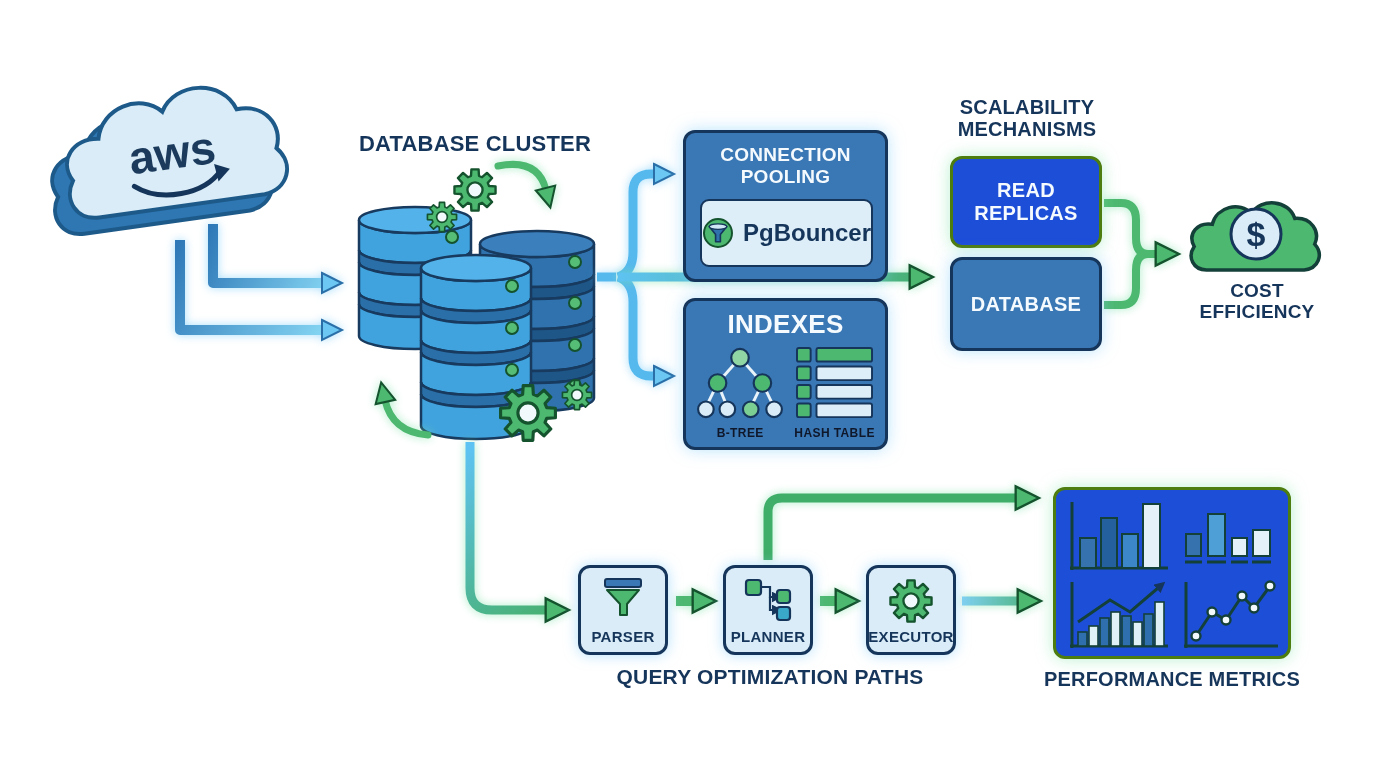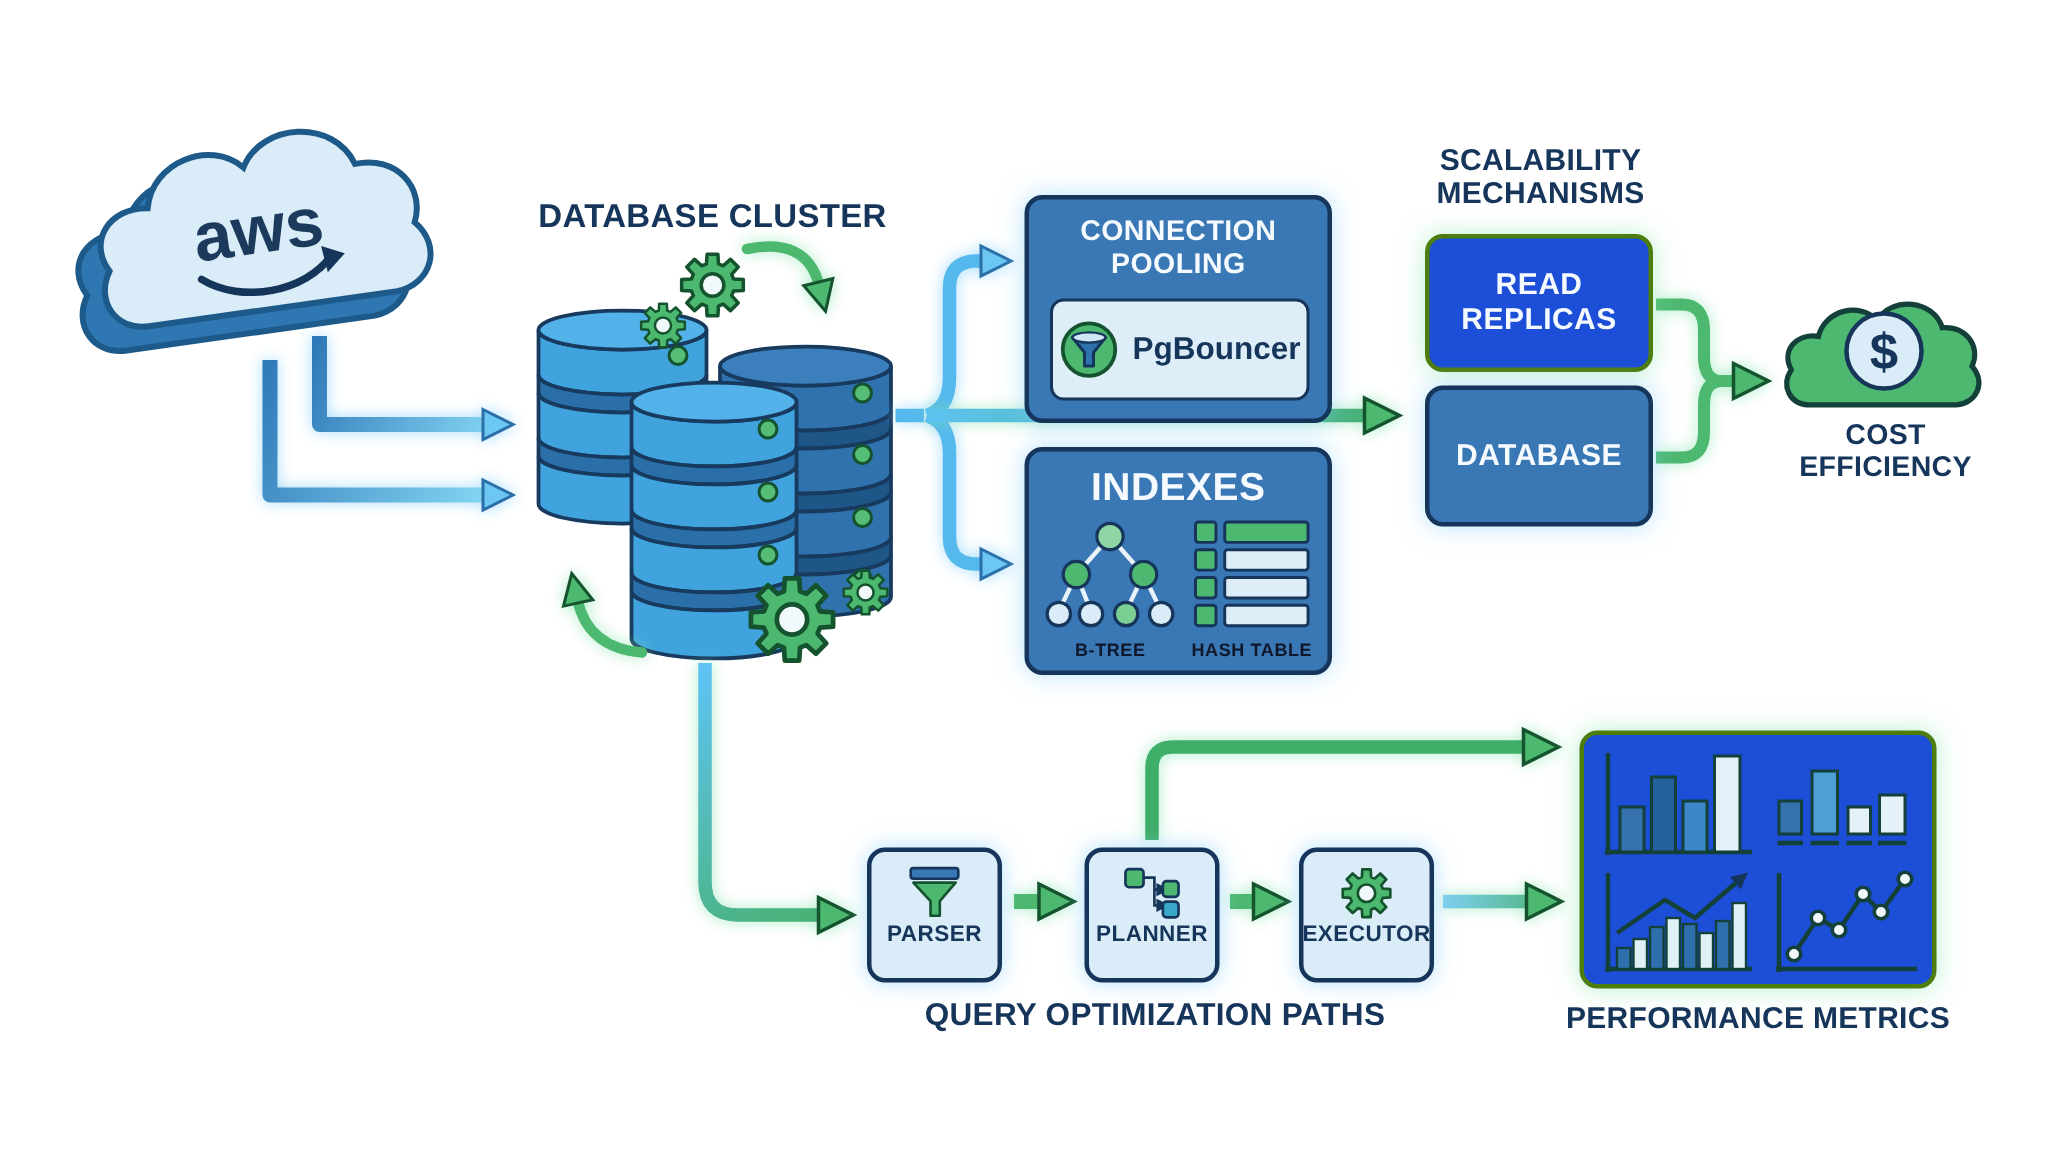--- a/index.html
+++ b/index.html
@@ -10,23 +10,23 @@
   .panel-blue{background:#3a77b5;border:3px solid #16355a;border-radius:12px;
               box-shadow:0 0 16px rgba(130,205,250,.55);}
   .panel-green{background:#1d4ed8;border:3px solid #4d7c0f;border-radius:12px;
               box-shadow:0 0 16px rgba(130,230,170,.55);}
   .panel-light{background:#d9ecf7;border:3px solid #16355a;border-radius:12px;
               box-shadow:0 0 14px rgba(130,205,250,.6);}
   .title-navy{color:#16355a;font-weight:800;text-align:center;line-height:1.12;letter-spacing:.2px;}
   .title-white{color:#f4fafd;font-weight:700;text-align:center;line-height:1.15;letter-spacing:.3px;}
   .inner-chip{background:#ddeef8;border:2.5px solid #16355a;border-radius:9px;
               display:flex;align-items:center;justify-content:center;gap:9px;}
-  .chip-text{color:#16355a;font-size:21px;font-weight:600;}
+  .chip-text{color:#16355a;font-size:24px;font-weight:600;}
   .stage-box{display:flex;flex-direction:column;align-items:center;justify-content:space-between;
-             padding:9px 4px 21px 4px;}
+             padding:9px 4px 7px 4px;}
   .stage-label{color:#16355a;font-size:15px;font-weight:700;letter-spacing:.3px;}
   .idx-col{display:flex;flex-direction:column;align-items:center;gap:4px;}
   .idx-label{color:#0f172a;font-size:12px;font-weight:700;letter-spacing:.4px;}
   .glow-b{filter:drop-shadow(0 0 5px rgba(120,205,250,.65));}
   .glow-g{filter:drop-shadow(0 0 5px rgba(120,225,165,.6));}
 </style>
 </head>
 <body>
 
 <div id="canvas">

